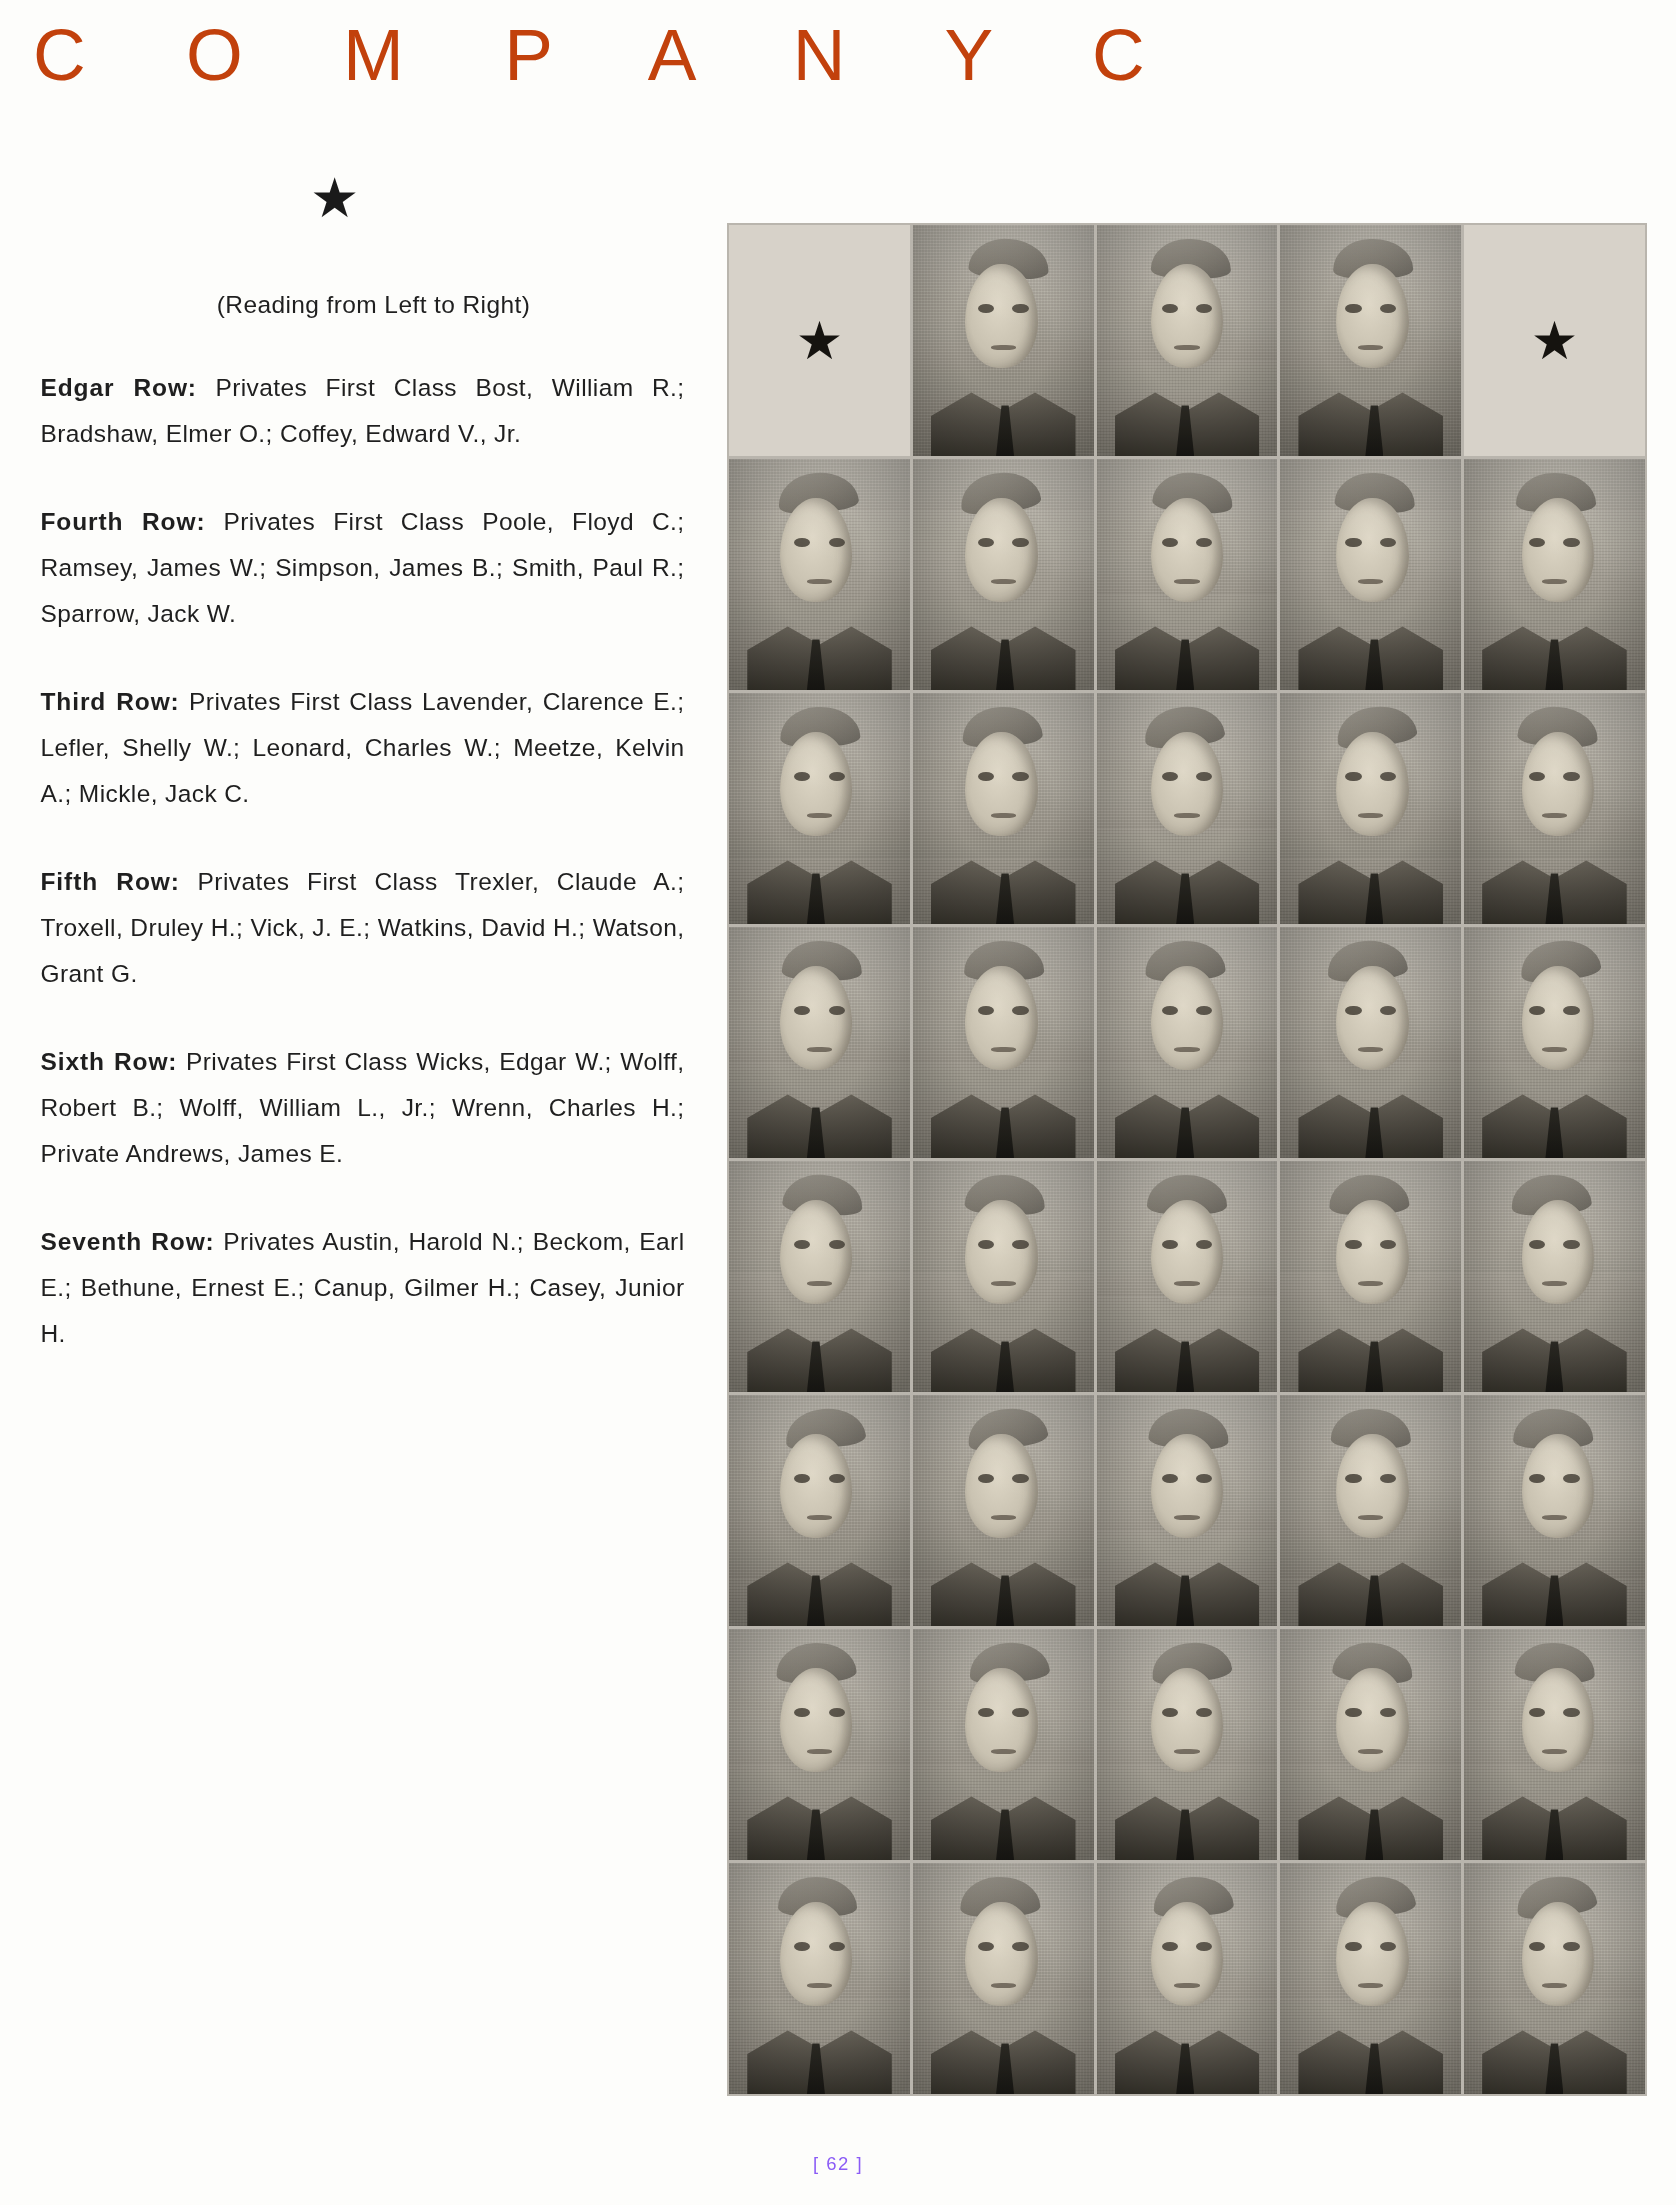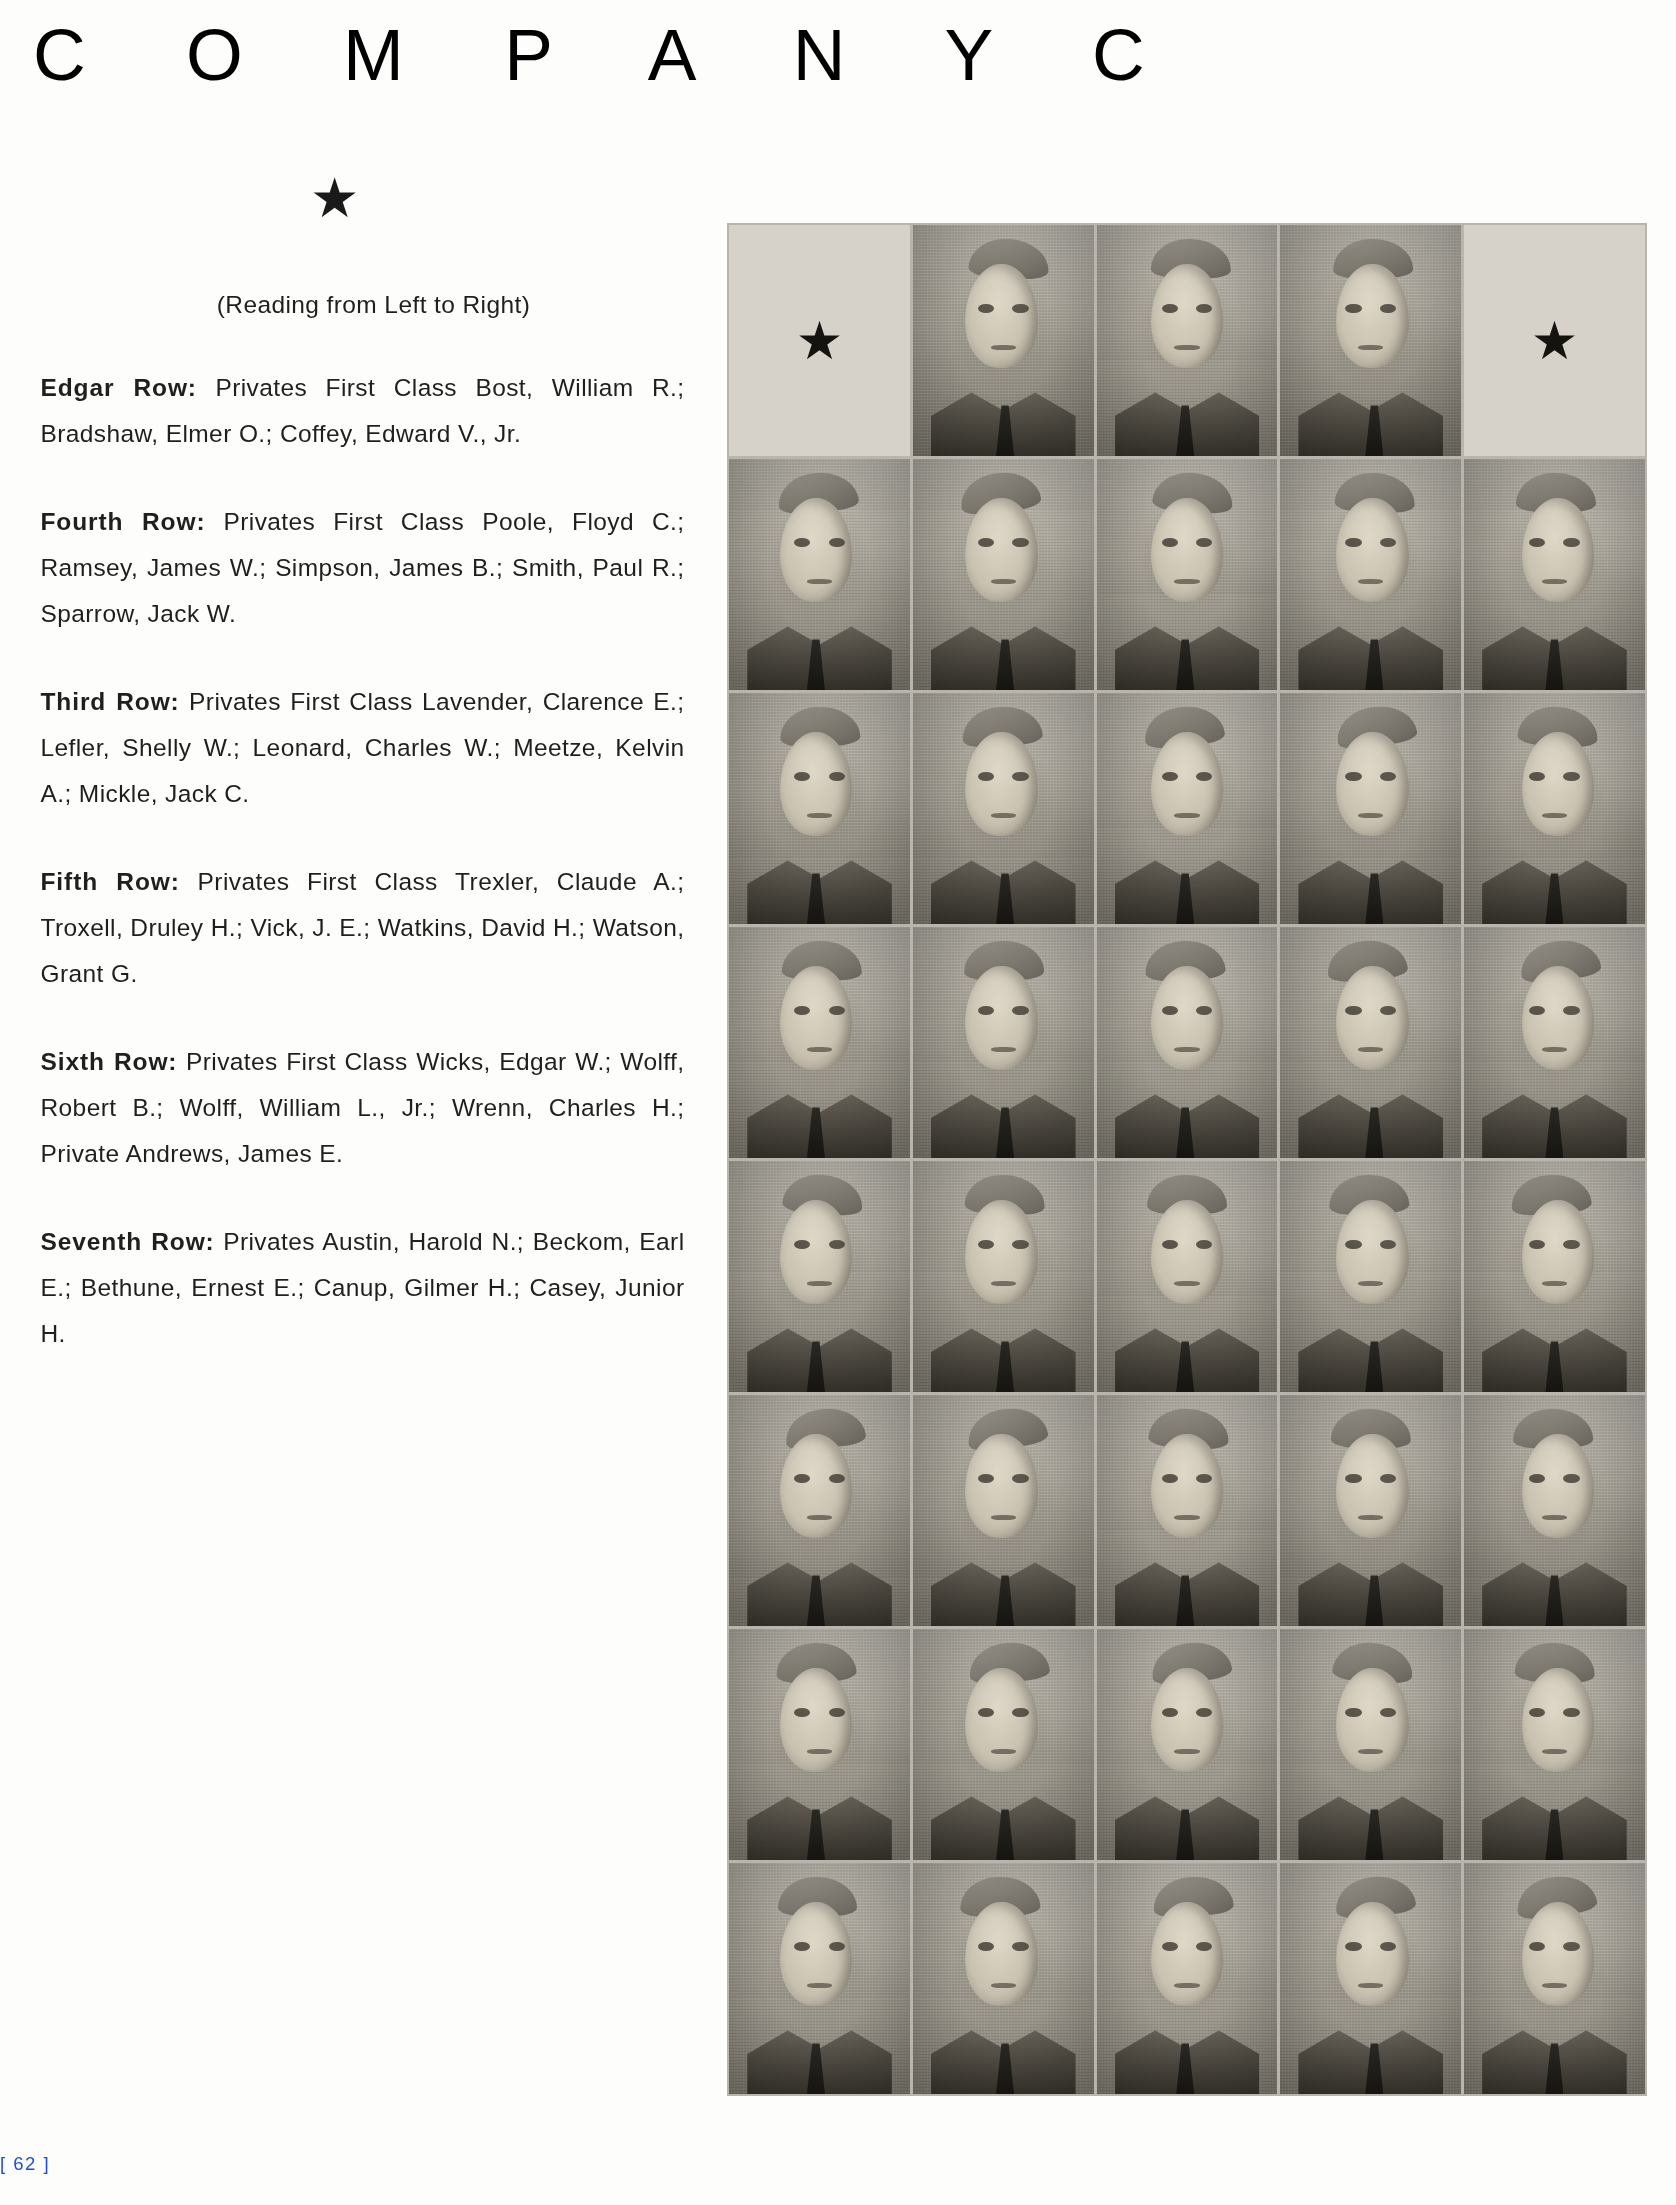--- a/index.html
+++ b/index.html
@@ -25,21 +25,21 @@
   
   .page-title {
     position: absolute;
     top: 13.4px;
     left: 30px;
     width: 1573px;
     font-size: 73px;
     font-weight: 400;
     letter-spacing: 40px;
     font-family: "Liberation Sans", sans-serif;
-    color: #000000;
+    color: #c2410c;
     white-space: nowrap;
     text-indent: 3px;
   }
 
   
   .left-col {
     position: absolute;
     left: 36px;
     top: 171px;
     width: 653px;
@@ -200,23 +200,24 @@
     background: linear-gradient(180deg, #2c2a24 0%, #191814 100%);
     clip-path: polygon(30% 0%, 70% 0%, 100% 100%, 0% 100%);
   }
 
   
   .folio {
     position: absolute;
     left: 0;
     top: 2153px;
     width: 1676px;
+    text-align: center;
     font-size: 18.5px;
     letter-spacing: 1.5px;
-    color: #1d4ed8;
+    color: #8b5cf6;
   }
 </style>
 </head>
 <body>
 
 <div class="page">
 
   <div class="page-title">C O M P A N Y   C</div>
 
   <div class="left-col">

